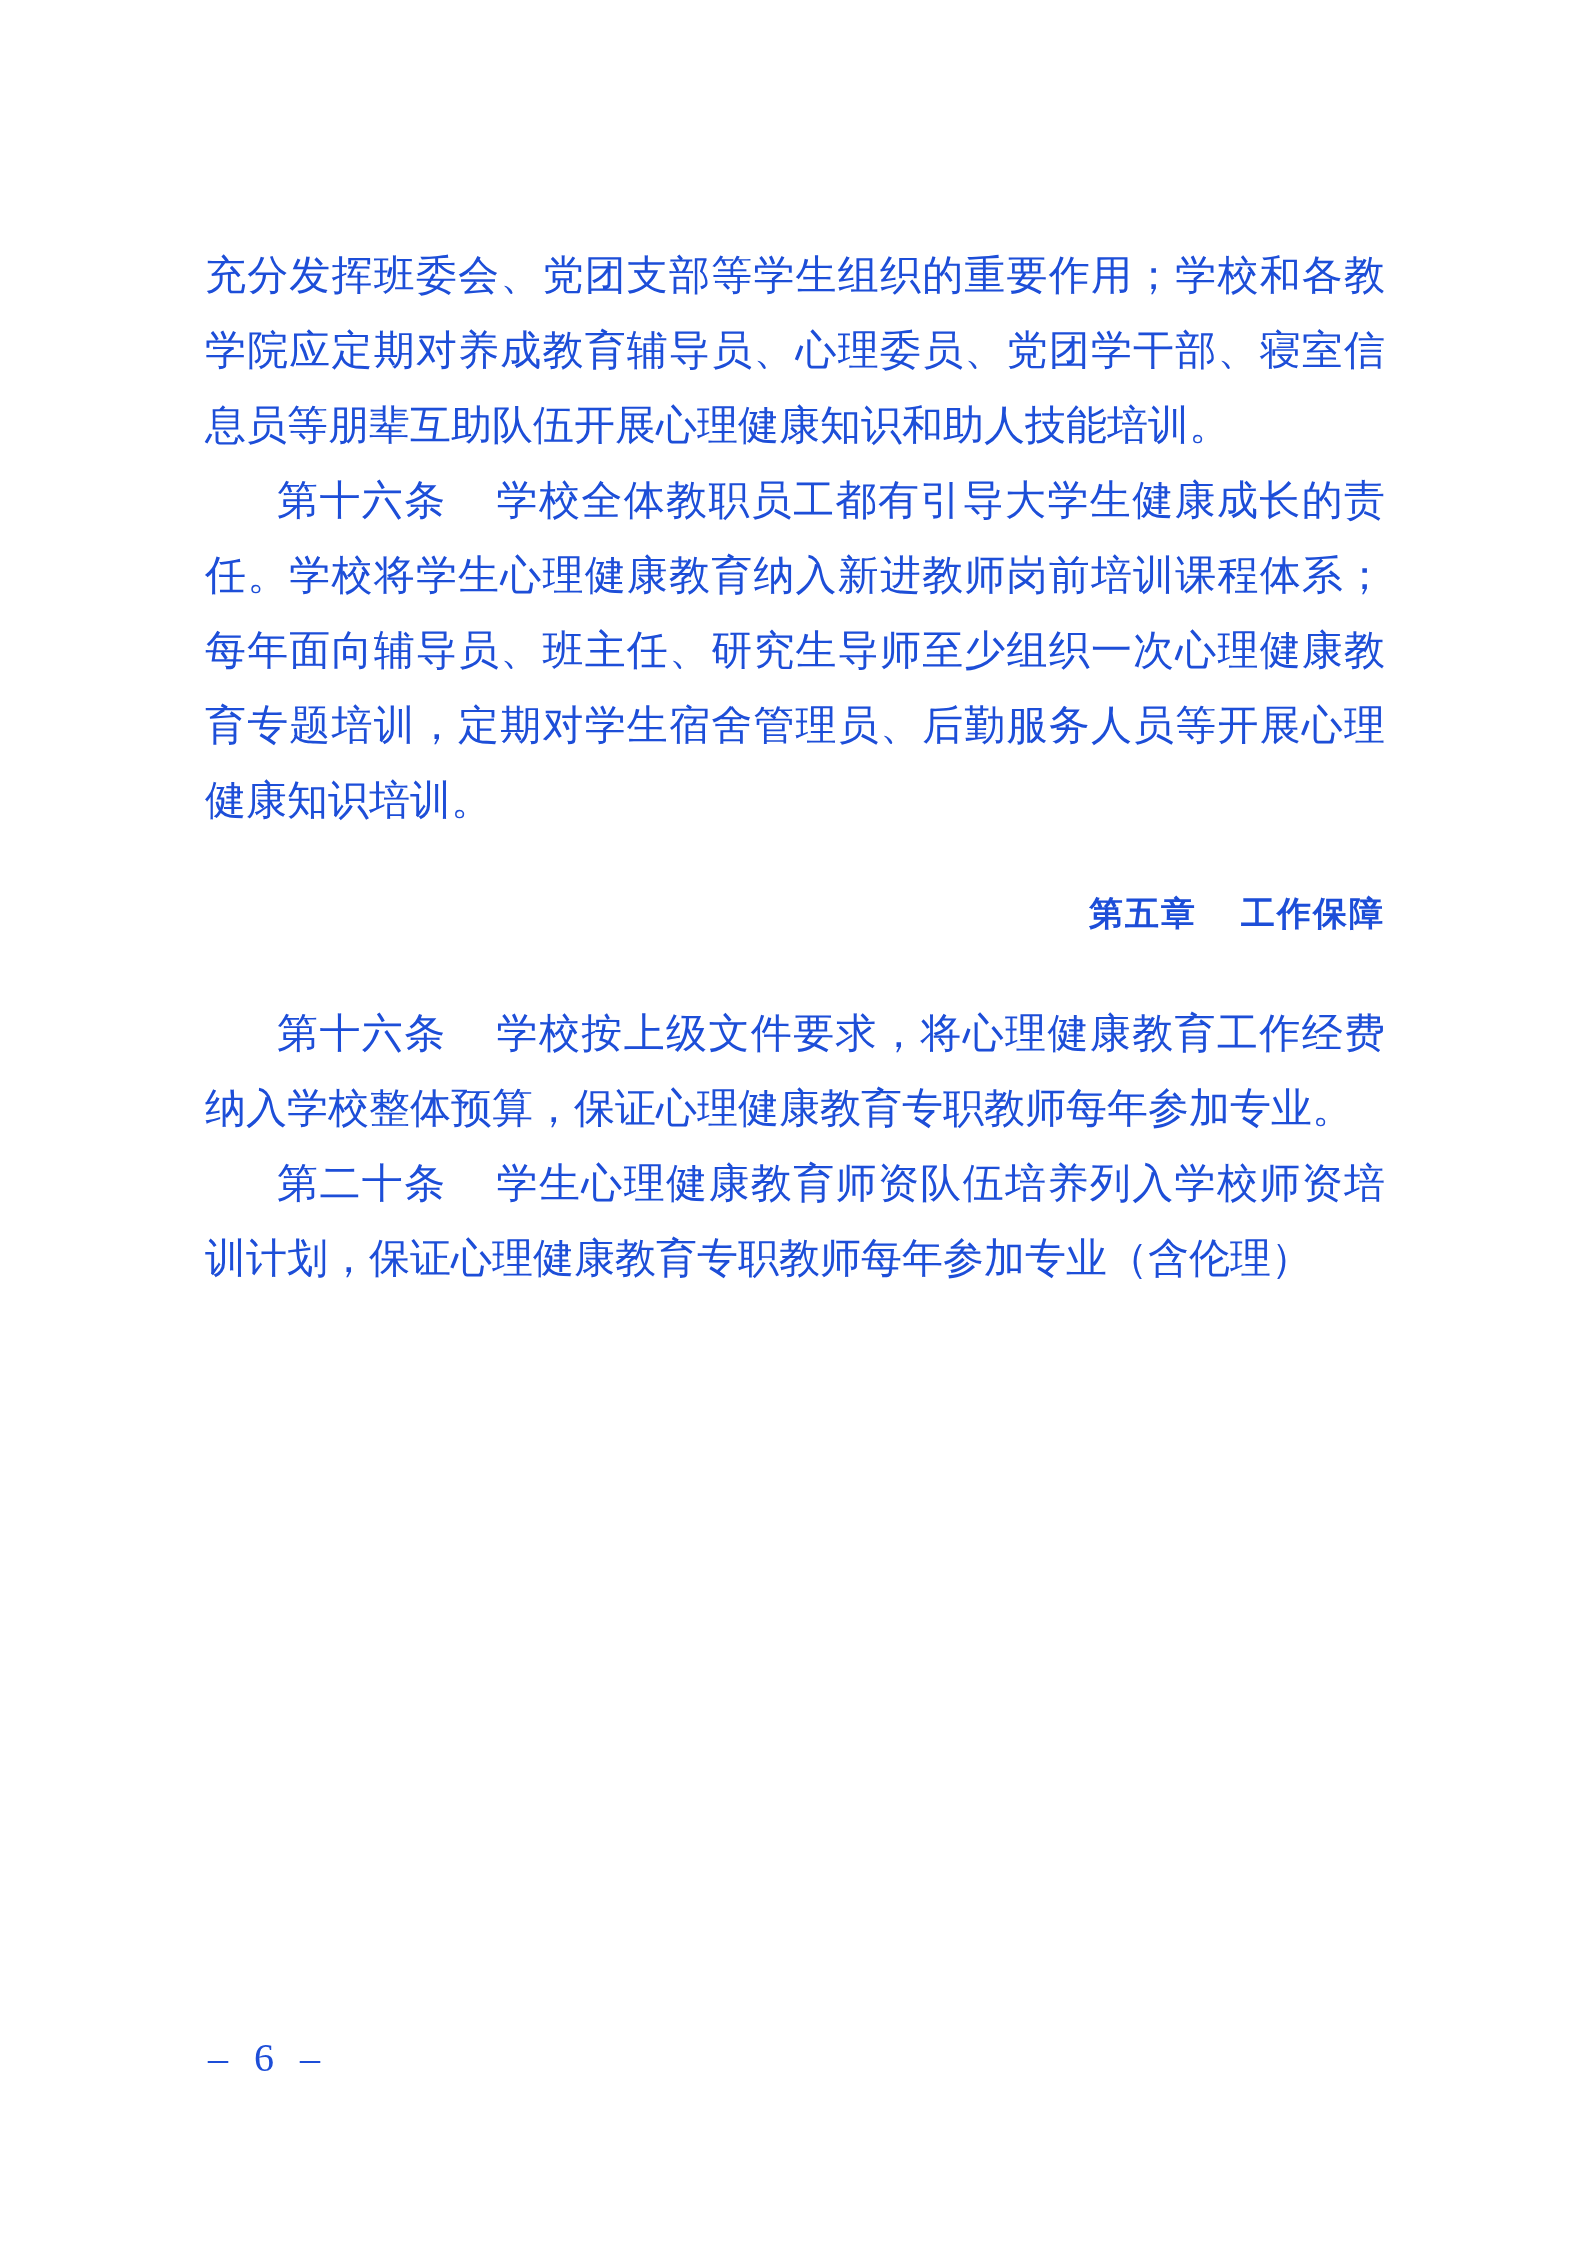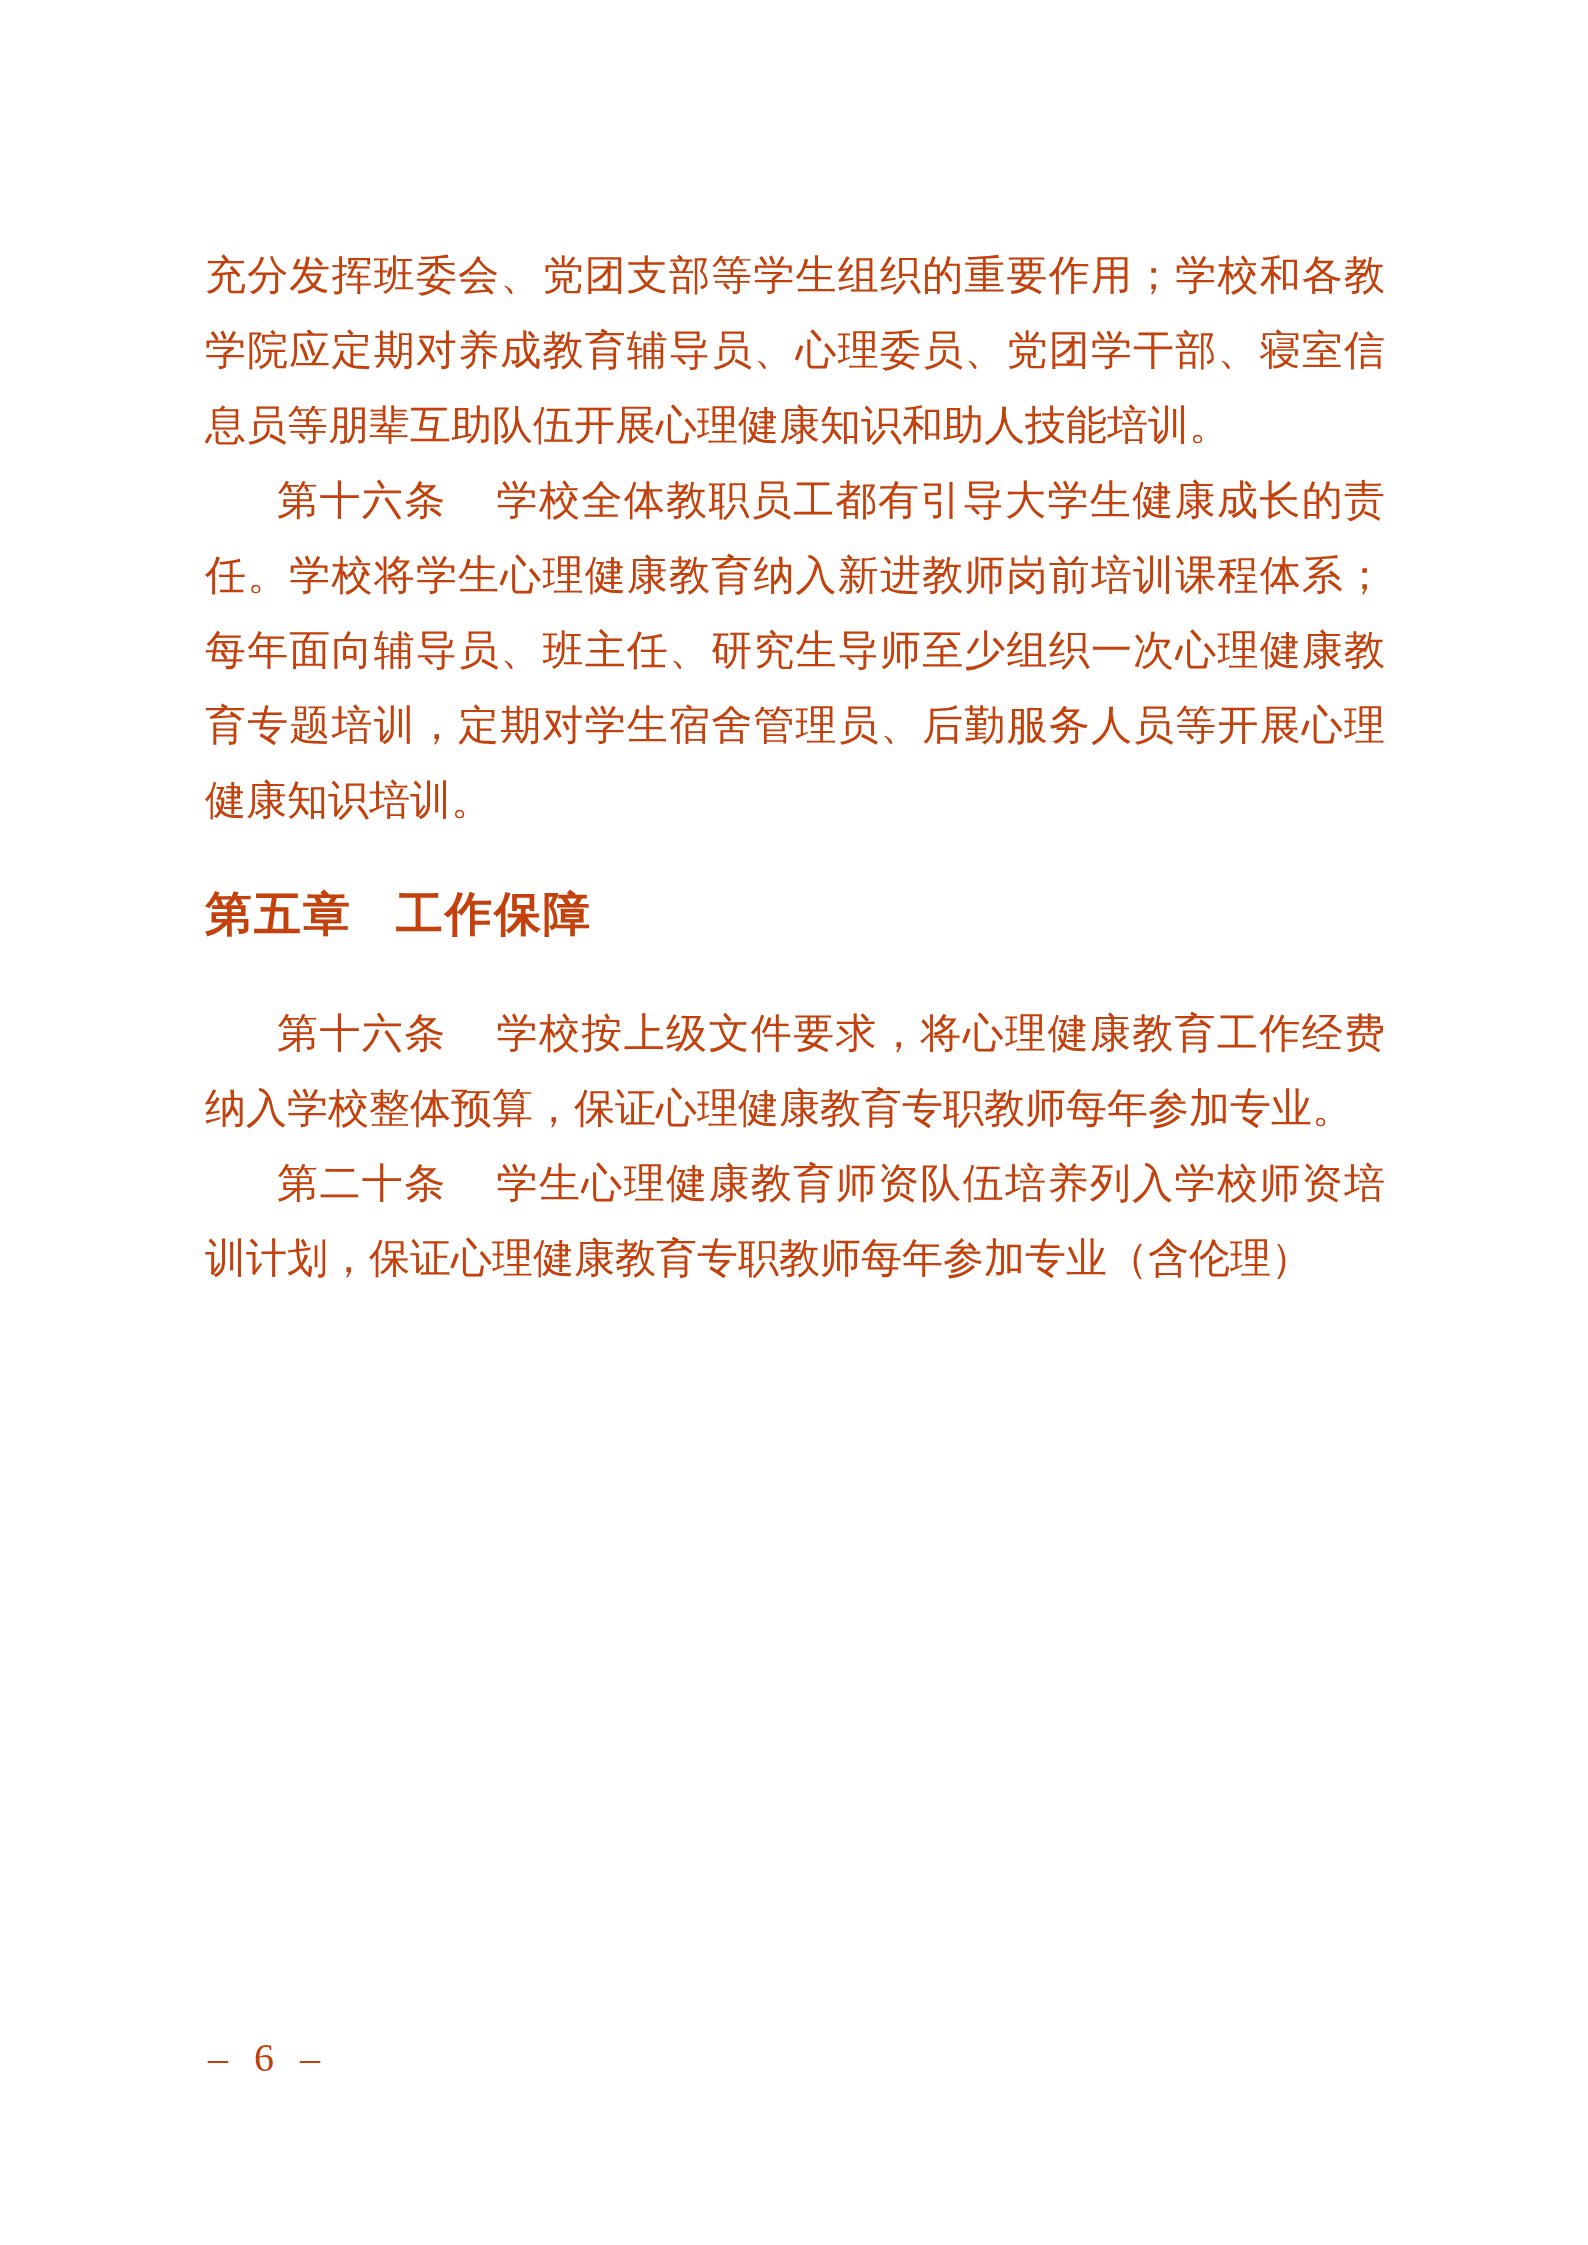--- a/index.html
+++ b/index.html
@@ -5,21 +5,21 @@
   html, body {
     margin: 0;
     padding: 0;
     background: #ffffff;
   }
   .page {
     position: relative;
     width: 1588px;
     height: 2075px;
     background: #ffffff;
-    color: #c2410c;
+    color: #1d4ed8;
     font-family: "Liberation Serif", "DejaVu Serif", serif;
     overflow: hidden;
   }
   .content {
     position: absolute;
     left: 205px;
     top: 238px;
     width: 1180px;
   }
   p.para {
@@ -32,24 +32,24 @@
   }
   p.article {
     text-indent: 72px;
   }
   .lead {
     font-weight: 400;
     margin-right: 50px;
   }
   h2.chapter {
     margin: 38px 0 45px 0;
-    font-size: 47px;
+    font-size: 34px;
     line-height: 75px;
     font-weight: 700;
-    text-align: left;
+    text-align: right;
     font-family: "Liberation Sans", "DejaVu Sans", sans-serif;
     letter-spacing: 2px;
   }
   h2.chapter .chapter-num {
     margin-right: 44px;
   }
   .page-number {
     position: absolute;
     left: 208px;
     top: 2036px;

